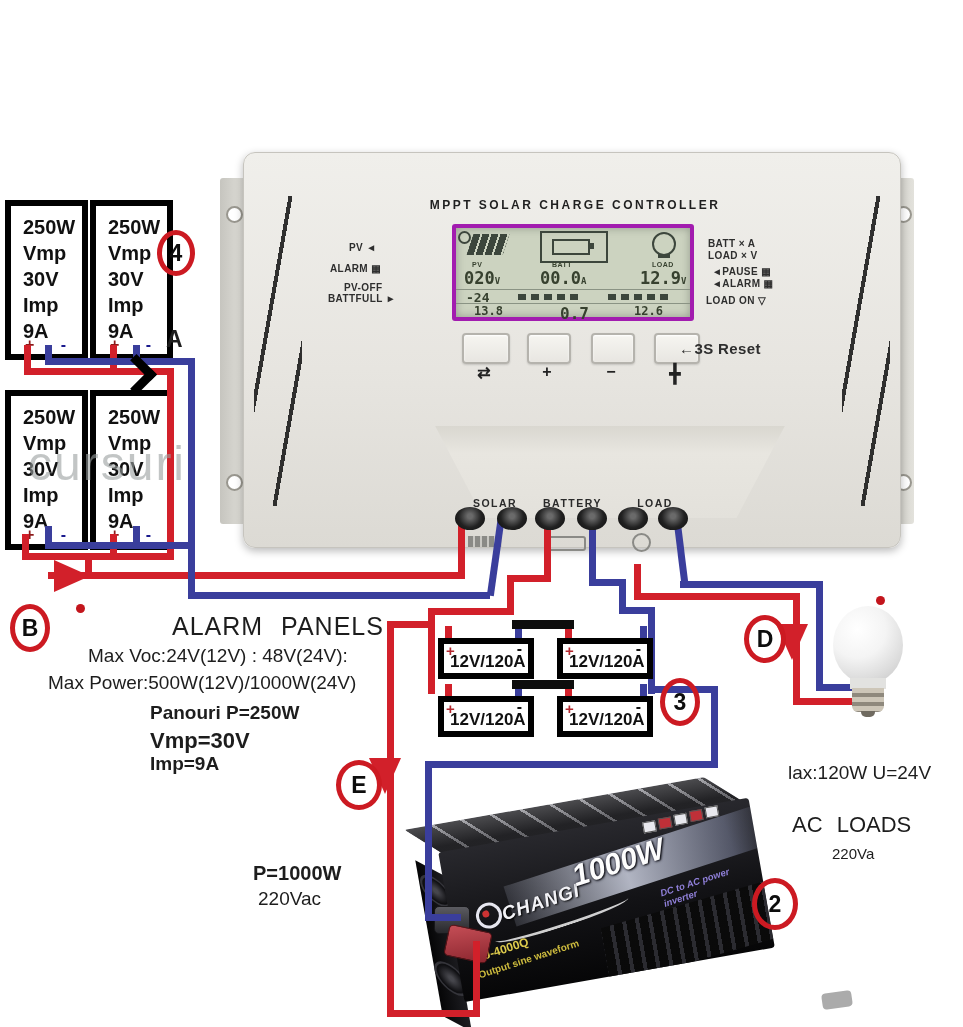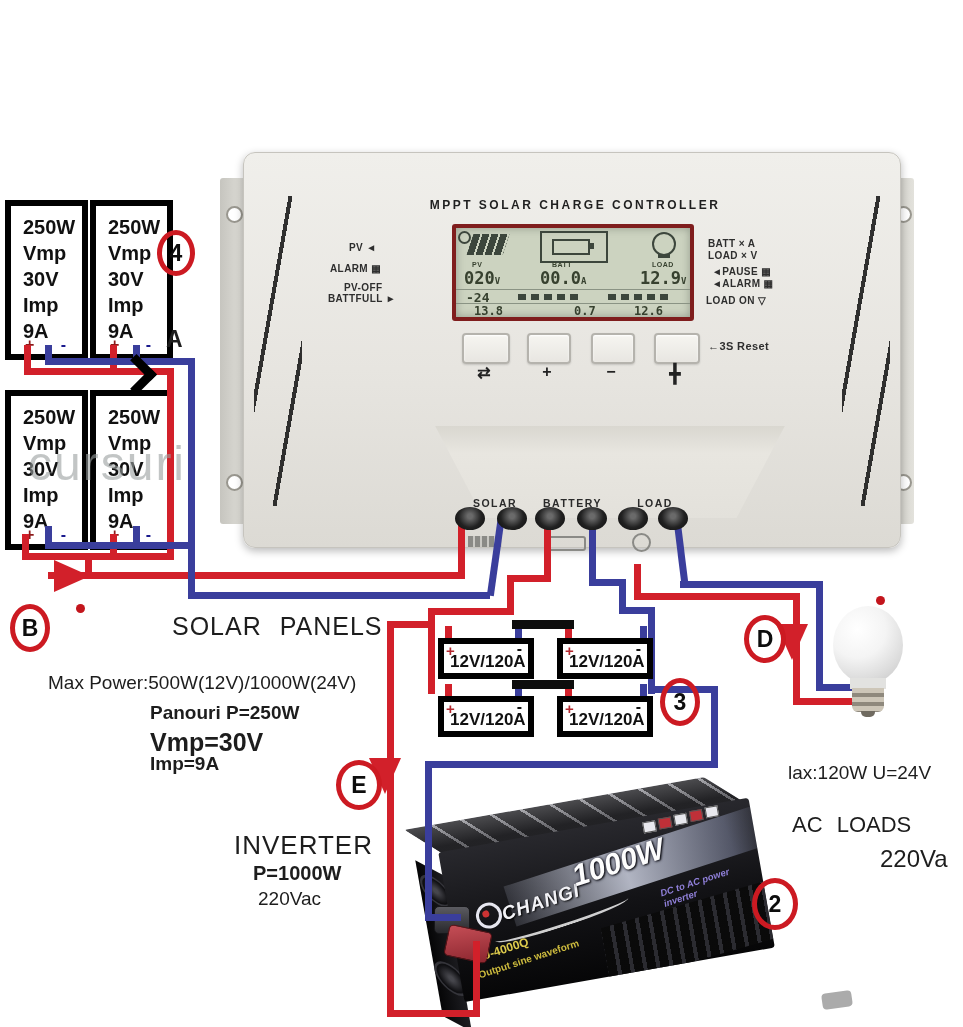--- a/index.html
+++ b/index.html
@@ -29,21 +29,21 @@
            background:linear-gradient(90deg,#c6c5bf,#e3e2dc)}
   .hole{position:absolute;width:13px;height:13px;border-radius:50%;background:#fff;border:2px solid #99978f}
   .fins{position:absolute;width:48px;height:310px;z-index:2;opacity:.88;
         background:repeating-linear-gradient(100deg,transparent 0 34px,#161616 34px 38px)}
   .brand{position:absolute;left:430px;top:156px;width:290px;text-align:center;z-index:3;
          font-weight:bold;font-style:italic;font-size:36px;color:#0e0e0e;letter-spacing:1px}
   .brand sup{font-size:13px}
   .subtitle{position:absolute;left:418px;top:198px;width:314px;text-align:center;z-index:3;
             font-weight:bold;font-size:12px;letter-spacing:2.5px;color:#1f1f1f}
   .lcd{position:absolute;left:452px;top:224px;width:234px;height:89px;z-index:3;
-       background:#ccd3c0;border:4px solid #7f1d1d;border-radius:3px;
+       background:#ccd3c0;border:4px solid #a21caf;border-radius:3px;
        box-shadow:inset 0 0 8px rgba(40,50,40,.35);color:#37412f;font-family:"DejaVu Sans Mono",monospace}
   .lcd .tiny{position:absolute;font-size:7px;font-weight:bold;letter-spacing:.5px;font-family:"Liberation Sans",sans-serif}
   .lcd .val{position:absolute;font-size:17px;font-weight:bold}
   .lcd .val small{font-size:9px}
   .lcd-div{position:absolute;left:0;width:100%;height:1px;background:#8a9384}
   .seg{position:absolute;height:6px;background:repeating-linear-gradient(90deg,#3c463c 0 8px,transparent 8px 13px)}
   .side-lab{position:absolute;z-index:3;font-size:10px;font-weight:bold;color:#2e2e2e;letter-spacing:.4px;white-space:nowrap}
   .btn{position:absolute;top:333px;height:27px;z-index:3;background:linear-gradient(180deg,#f6f5f1,#e8e6e1);
        border:2px solid #b5b3ad;border-radius:4px;box-shadow:inset 0 1px 2px #fff,0 1px 2px rgba(0,0,0,.15)}
   .bsym{position:absolute;top:363px;z-index:3;width:44px;text-align:center;font-weight:bold;font-size:16px;color:#222}
@@ -173,21 +173,21 @@
     <span class="tiny" style="left:196px;top:33px">LOAD</span>
     <span class="val" style="left:8px;top:40px"><span>020</span><small>V</small></span>
     <span class="val" style="left:84px;top:40px"><span>00.0</span><small>A</small></span>
     <span class="val" style="left:184px;top:40px"><span>12.9</span><small>V</small></span>
     <div class="lcd-div" style="top:61px"></div>
     <span class="val" style="left:10px;top:62px;font-size:13px">-24</span>
     <span class="seg" style="left:62px;top:66px;width:62px"></span>
     <span class="seg" style="left:152px;top:66px;width:62px"></span>
     <div class="lcd-div" style="top:75px"></div>
     <span class="val" style="left:18px;top:76px;font-size:12px">13.8</span>
-    <span class="val" style="left:118px;top:76px;font-size:12px">0.7</span>
+    <span class="val" style="left:104px;top:76px;font-size:16px">0.7</span>
     <span class="val" style="left:178px;top:76px;font-size:12px">12.6</span>
   </div>
 
   <span class="side-lab" style="left:349px;top:242px">PV ◄</span>
   <span class="side-lab" style="left:330px;top:263px">ALARM ▦</span>
   <span class="side-lab" style="left:344px;top:282px">PV-OFF</span>
   <span class="side-lab" style="left:328px;top:293px">BATTFULL ►</span>
   <span class="side-lab" style="left:708px;top:238px">BATT × A</span>
   <span class="side-lab" style="left:708px;top:250px">LOAD × V</span>
   <span class="side-lab" style="left:712px;top:266px">◄PAUSE ▦</span>
@@ -195,21 +195,21 @@
   <span class="side-lab" style="left:706px;top:295px">LOAD ON ▽</span>
 
   <div class="btn" style="left:462px;width:44px"></div>
   <div class="btn" style="left:527px;width:40px"></div>
   <div class="btn" style="left:591px;width:40px"></div>
   <div class="btn" style="left:654px;width:42px"></div>
   <span class="bsym" style="left:462px">⇄</span>
   <span class="bsym" style="left:525px">+</span>
   <span class="bsym" style="left:589px">−</span>
   <span class="bsym" style="left:653px;font-size:18px">╋</span>
-  <span class="side-lab" style="left:708px;top:340px;font-size:11px">←3S Reset</span>
+  <span class="side-lab" style="left:679px;top:340px;font-size:15px">←3S Reset</span>
 
   <span class="tlabel" style="left:460px;width:70px">SOLAR</span>
   <span class="tlabel" style="left:535px;width:75px">BATTERY</span>
   <span class="tlabel" style="left:620px;width:70px">LOAD</span>
   <span class="term" style="left:455px"></span>
   <span class="term" style="left:497px"></span>
   <span class="term" style="left:535px"></span>
   <span class="term" style="left:577px"></span>
   <span class="term" style="left:618px"></span>
   <span class="term" style="left:658px"></span>
@@ -328,33 +328,33 @@
         <span class="abs" style="left:18px;top:100px;font:bold 12px 'Liberation Sans',sans-serif;color:#ddca4c;transform:rotate(-8deg)">CJ-4000Q</span>
         <span class="abs" style="left:18px;top:115px;font:bold 10px 'Liberation Sans',sans-serif;color:#cdbb3e;transform:rotate(-8deg)">Output sine waveform</span>
         <div class="inv-vents"></div>
       </div>
     </div>
     <div class="inv-term-blk"></div>
     <div class="inv-term-red"></div>
     <div class="inv-foot"></div>
   </div>
 
-  <div class="txt" style="left:172px;top:612px;font-size:25px;word-spacing:10px;letter-spacing:1px">SOLAR PANELS</div>
+  <div class="txt" style="left:172px;top:612px;font-size:25px;word-spacing:10px;letter-spacing:1px">ALARM PANELS</div>
+  <div class="txt" style="left:88px;top:645px;font-size:19px">Max Voc:24V(12V) : 48V(24V):</div>
   <div class="txt" style="left:48px;top:672px;font-size:19px">Max Power:500W(12V)/1000W(24V)</div>
   <div class="txt" style="left:150px;top:702px;font-size:19px;font-weight:bold">Panouri P=250W</div>
-  <div class="txt" style="left:150px;top:728px;font-size:25px;font-weight:bold">Vmp=30V</div>
+  <div class="txt" style="left:150px;top:728px;font-size:22px;font-weight:bold">Vmp=30V</div>
   <div class="txt" style="left:150px;top:753px;font-size:19px;font-weight:bold">Imp=9A</div>
 
-  <div class="txt" style="left:234px;top:830px;font-size:26px;letter-spacing:1px">INVERTER</div>
   <div class="txt" style="left:253px;top:862px;font-size:20px;font-weight:bold">P=1000W</div>
   <div class="txt" style="left:258px;top:888px;font-size:19px">220Vac</div>
 
   <div class="txt" style="left:788px;top:762px;font-size:19px">lax:120W U=24V</div>
   <div class="txt" style="left:792px;top:812px;font-size:22px;word-spacing:8px">AC LOADS</div>
-  <div class="txt" style="left:880px;top:845px;font-size:24px">220Va</div>
+  <div class="txt" style="left:832px;top:845px;font-size:15px">220Va</div>
 
   <div class="badge" style="left:157px;top:230px;width:28px;height:36px">4</div>
   <div class="txt" style="left:166px;top:326px;font-size:23px;font-weight:bold">A</div>
   <div class="chev"></div>
   <div class="badge" style="left:10px;top:604px;width:30px;height:38px">B</div>
   <div class="badge" style="left:744px;top:615px;width:32px;height:38px">D</div>
   <div class="badge" style="left:660px;top:678px;width:30px;height:38px">3</div>
   <div class="badge" style="left:336px;top:760px;width:36px;height:40px">E</div>
   <div class="badge" style="left:752px;top:878px;width:36px;height:42px">2</div>
   <span class="dot" style="left:76px;top:604px"></span>

